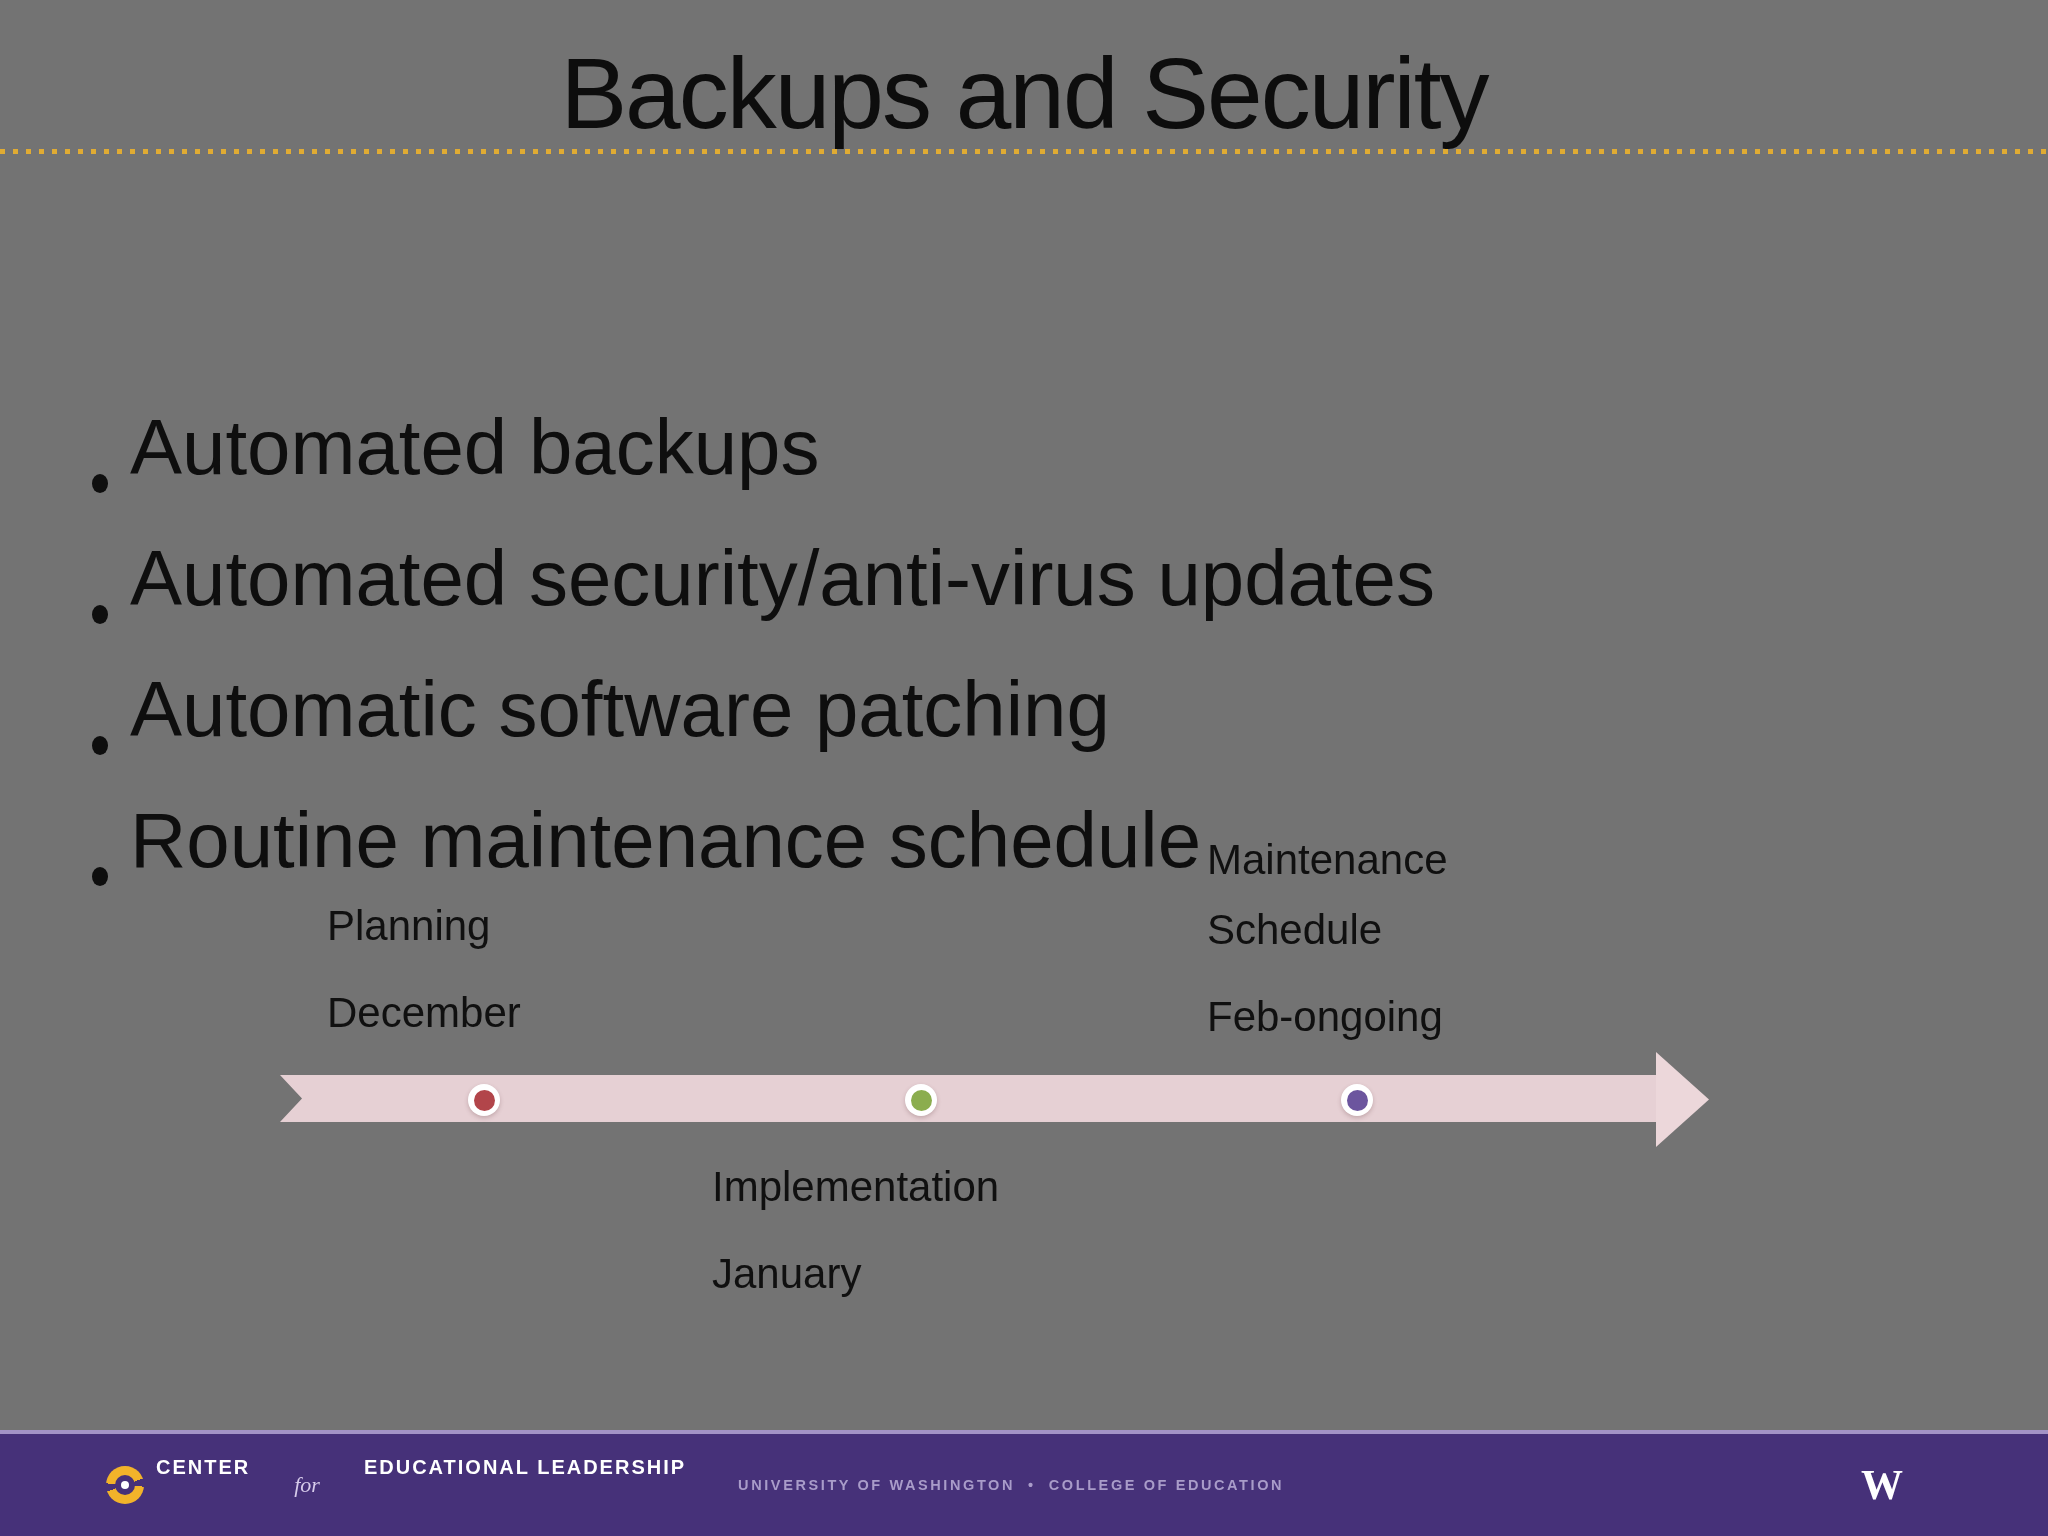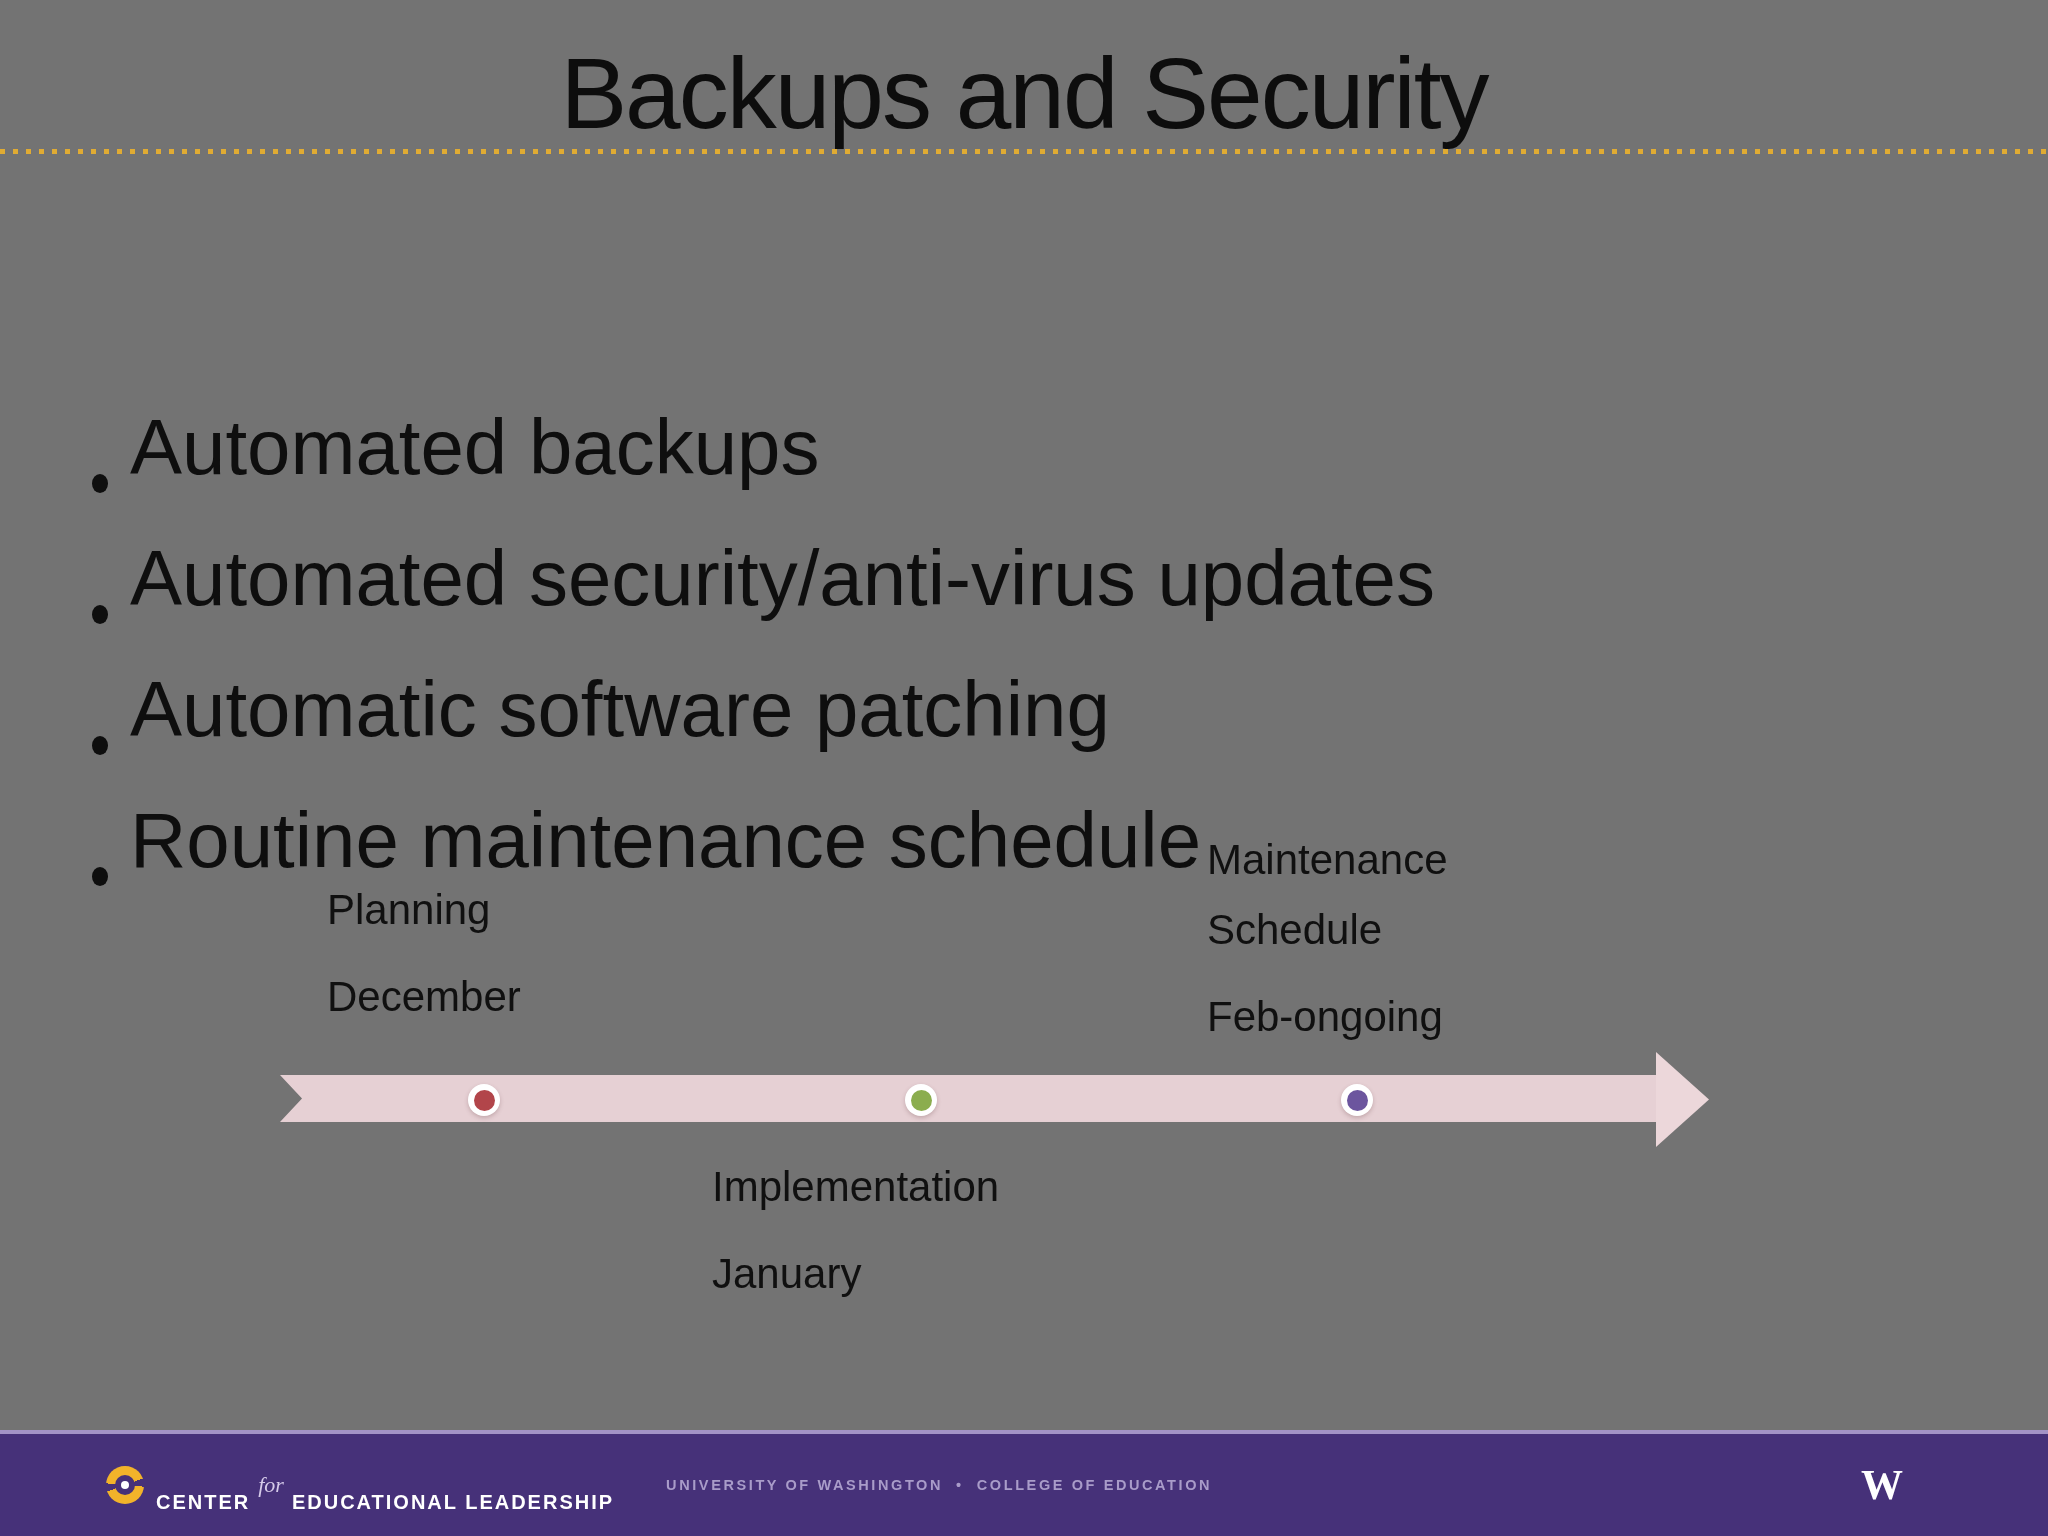--- a/index.html
+++ b/index.html
@@ -56,21 +56,21 @@
   .tl-dot .inner{width:21px;height:21px;border-radius:50%;}
   .dot-1{left:484px;}
   .dot-2{left:921px;}
   .dot-3{left:1357px;}
 
   .milestone{
     position:absolute;transform:translateX(-50%);
     text-align:left;font-size:42px;line-height:70px;color:#101010;
   }
   .milestone .date{margin-top:17px;}
-  .ms-above-1{left:487px;bottom:504px;width:320px;}
+  .ms-above-1{left:487px;bottom:488px;width:320px;}
   .ms-above-3{left:1357px;bottom:484px;width:300px;}
   .ms-below-2{left:922px;top:1152px;width:420px;}
 
   
   .footer{
     position:absolute;left:0;bottom:0;width:100%;height:102px;
     background:#463179;border-top:4px solid #a393c6;
     display:flex;align-items:center;
   }
   .cel-logo{
@@ -82,21 +82,21 @@
   .cel-logo::before{
     content:"";position:absolute;left:9px;top:9px;width:20px;height:20px;
     border-radius:50%;background:#463179;
   }
   .cel-logo::after{
     content:"";position:absolute;left:15px;top:15px;width:8px;height:8px;
     border-radius:50%;background:#ffffff;
   }
   .org{
     margin-left:12px;color:#ffffff;font-size:20px;font-weight:bold;
-    letter-spacing:2px;white-space:nowrap;display:flex;align-items:flex-end;
+    letter-spacing:2px;white-space:nowrap;display:flex;align-items:flex-start;gap:36px;
   }
   .org .for{
     font-family:"Liberation Serif",serif;font-style:italic;font-weight:normal;
     font-size:22px;letter-spacing:0;color:#d6cbea;margin:16px 8px;text-transform:none;
   }
   .univ{
     margin-left:52px;color:#a99cc9;font-size:14.5px;font-weight:bold;
     letter-spacing:2.6px;white-space:nowrap;display:flex;align-items:baseline;
   }
   .univ .sep{margin:0 13px;color:#a99cc9;}

